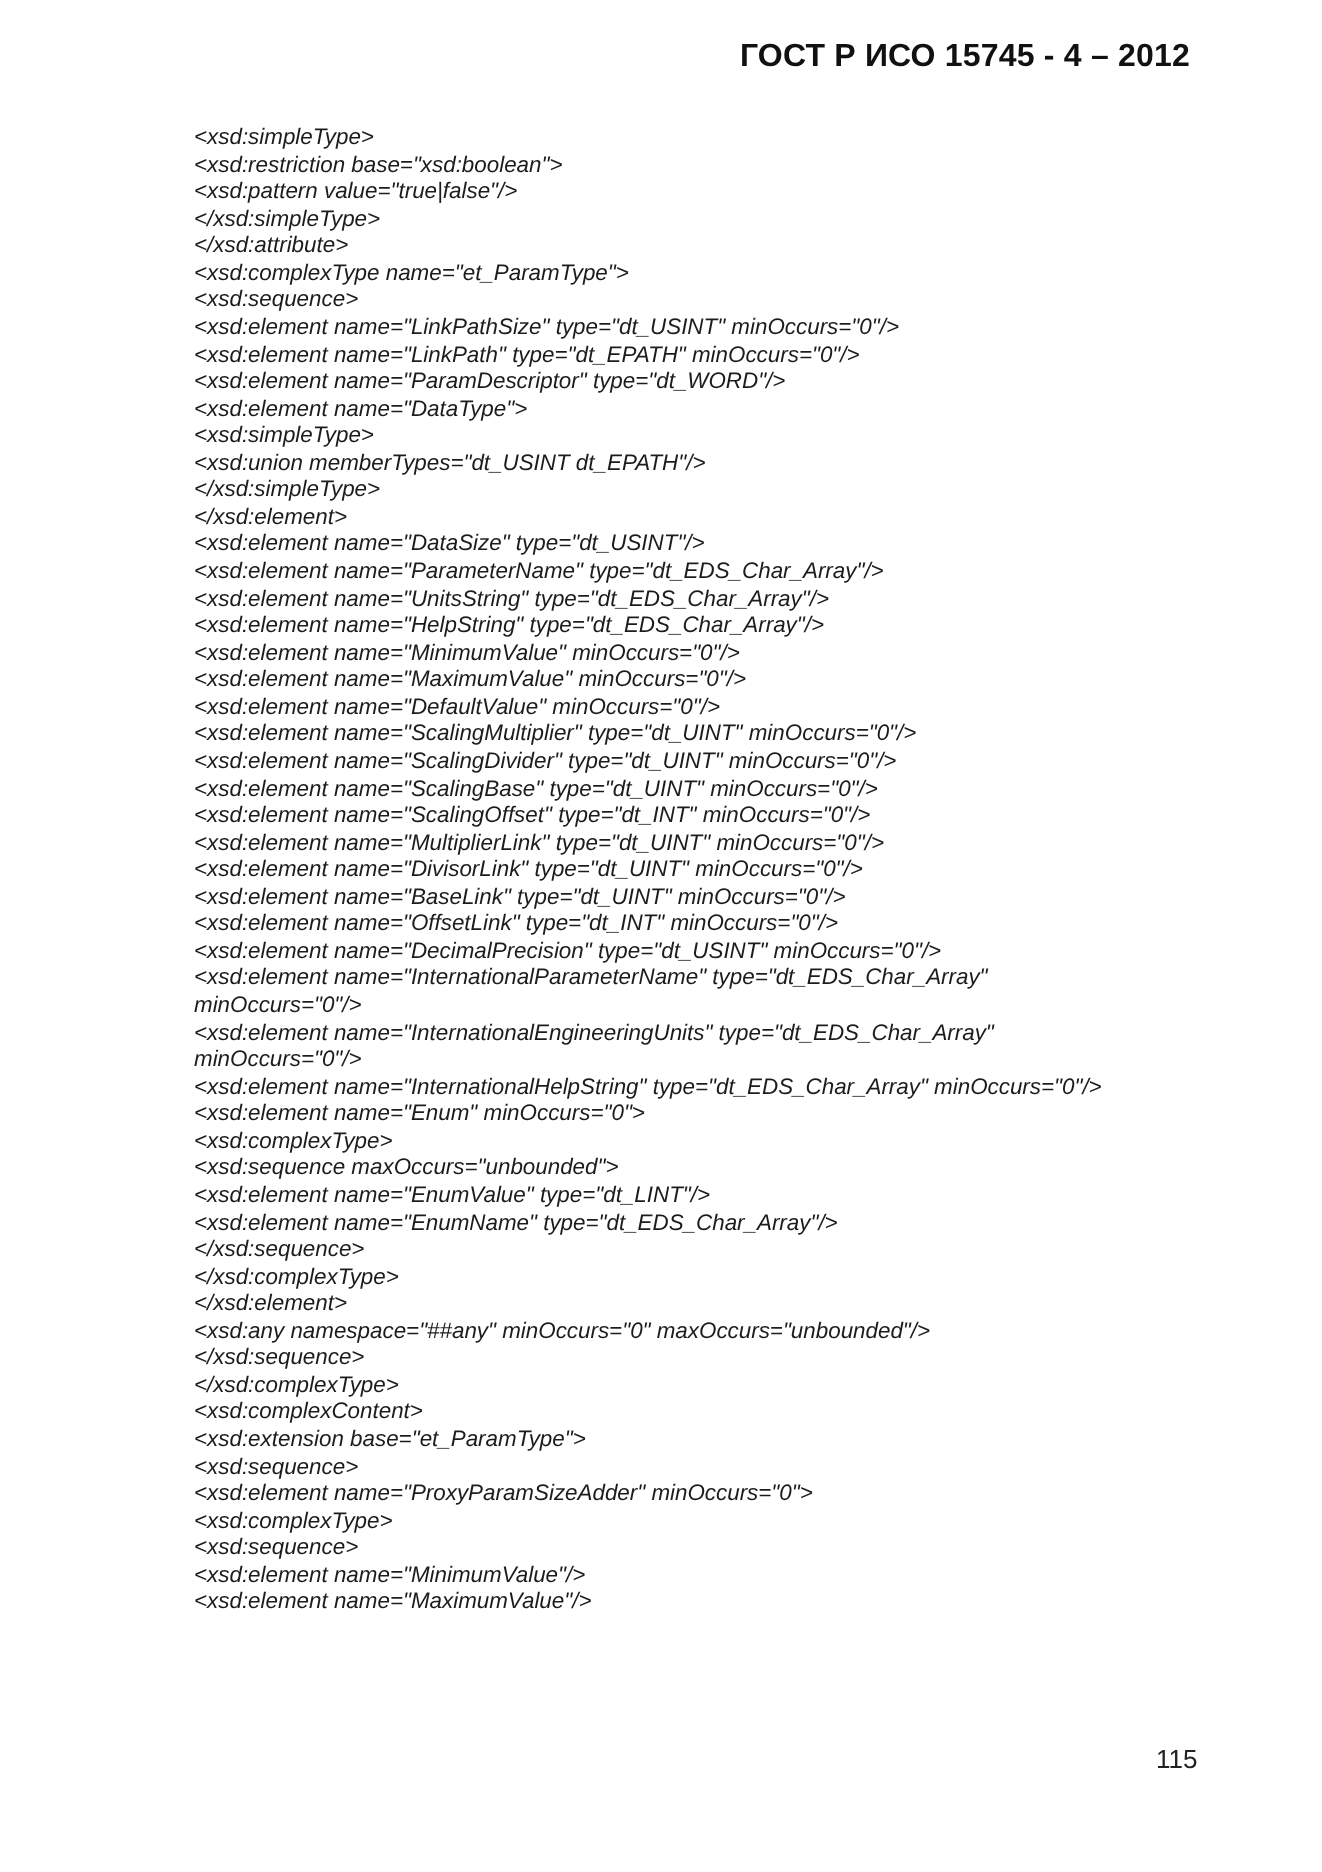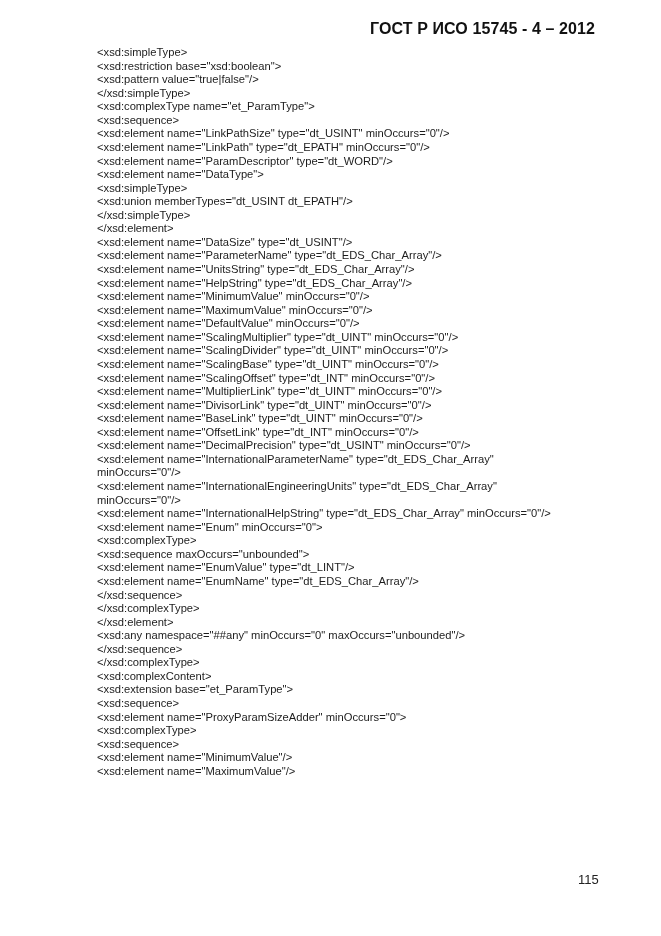--- a/index.html
+++ b/index.html
@@ -19,29 +19,30 @@
     top: 20px;
     right: 66px;
     font-family: "Liberation Sans", sans-serif;
     font-weight: bold;
     font-size: 16px;
     letter-spacing: 0.1px;
     color: #111;
   }
   .code {
     position: absolute;
-    top: 46px;
+    top: 63px;
     left: 97px;
     width: 510px;
     font-family: "Liberation Sans", sans-serif;
     font-size: 11.2px;
     line-height: 13.57px;
     color: #1c1c1c;
     margin: 0;
     padding: 0;
+    font-style: italic;
   }
   .code-line {
     white-space: pre;
     display: block;
     height: 13.57px;
   }
   .page-number {
     position: absolute;
     top: 872px;
     left: 578px;
@@ -53,20 +54,21 @@
 </head>
 <body>
 
 <div class="header">ГОСТ Р ИСО 15745 - 4 – 2012</div>
 
 <div class="code" id="code-block">
     <span class="code-line">&lt;xsd:simpleType&gt;</span>
     <span class="code-line">&lt;xsd:restriction base="xsd:boolean"&gt;</span>
     <span class="code-line">&lt;xsd:pattern value="true|false"/&gt;</span>
     <span class="code-line">&lt;/xsd:simpleType&gt;</span>
+    <span class="code-line">&lt;/xsd:attribute&gt;</span>
     <span class="code-line">&lt;xsd:complexType name="et_ParamType"&gt;</span>
     <span class="code-line">&lt;xsd:sequence&gt;</span>
     <span class="code-line">&lt;xsd:element name="LinkPathSize" type="dt_USINT" minOccurs="0"/&gt;</span>
     <span class="code-line">&lt;xsd:element name="LinkPath" type="dt_EPATH" minOccurs="0"/&gt;</span>
     <span class="code-line">&lt;xsd:element name="ParamDescriptor" type="dt_WORD"/&gt;</span>
     <span class="code-line">&lt;xsd:element name="DataType"&gt;</span>
     <span class="code-line">&lt;xsd:simpleType&gt;</span>
     <span class="code-line">&lt;xsd:union memberTypes="dt_USINT dt_EPATH"/&gt;</span>
     <span class="code-line">&lt;/xsd:simpleType&gt;</span>
     <span class="code-line">&lt;/xsd:element&gt;</span>

